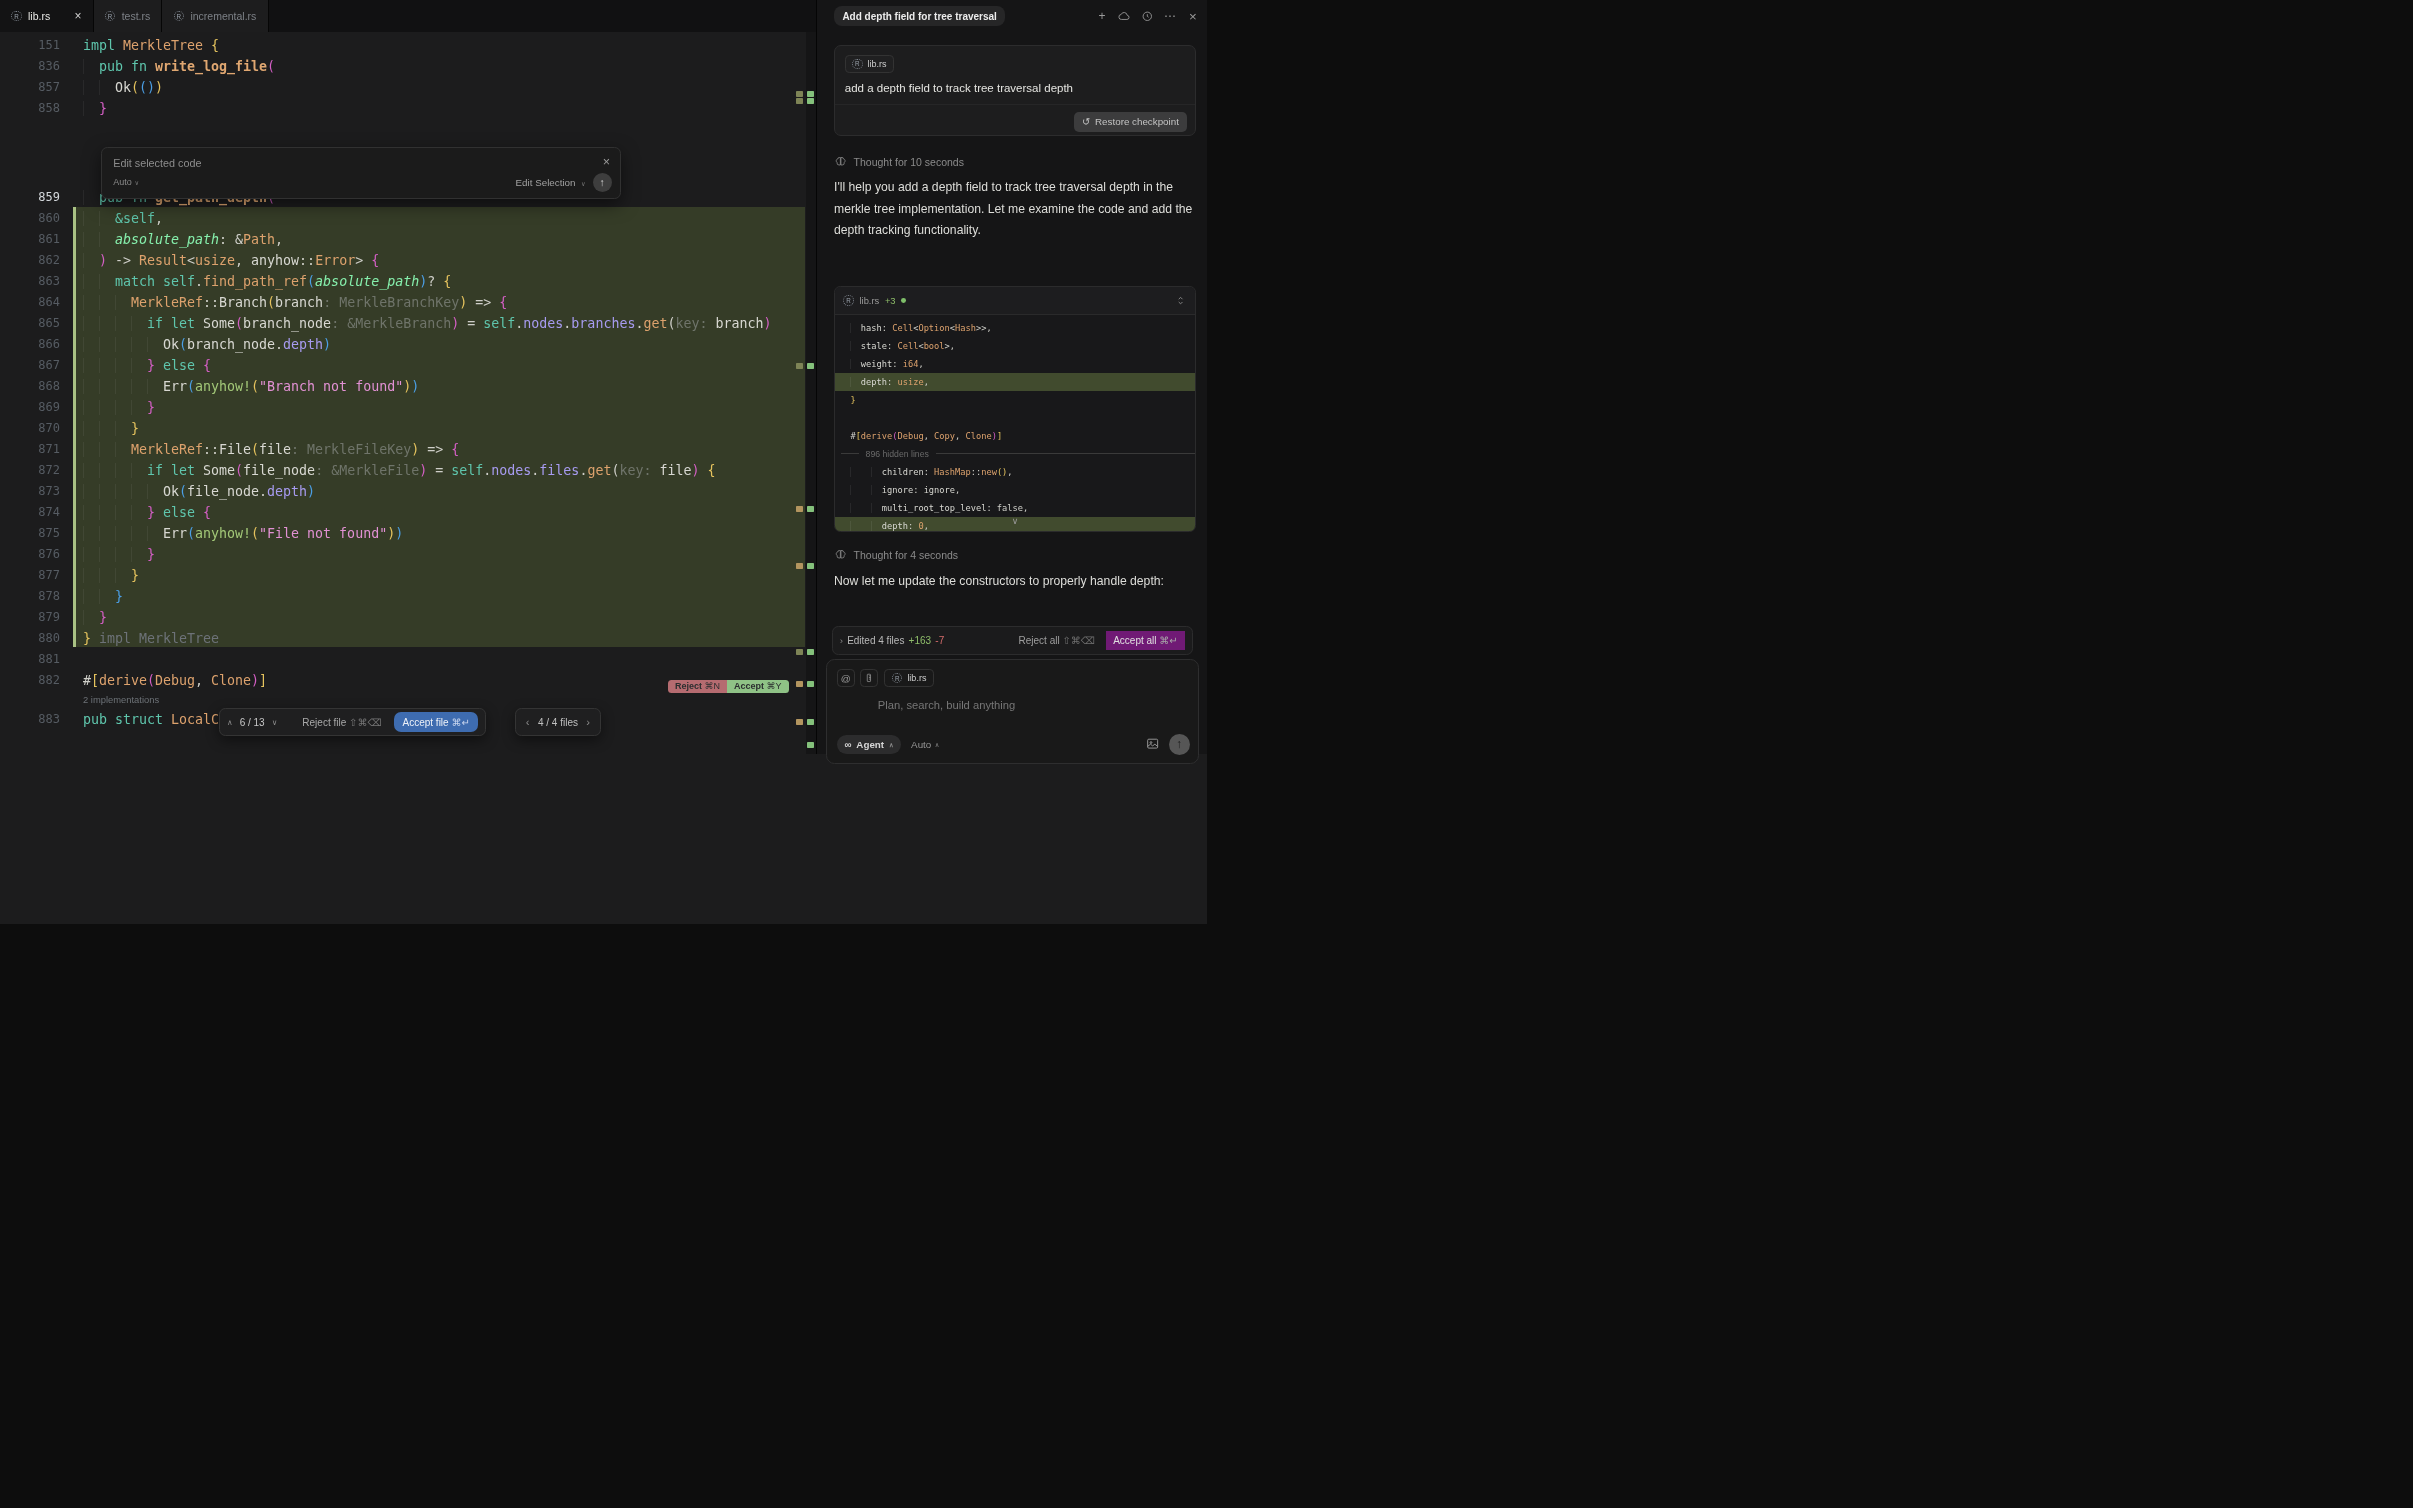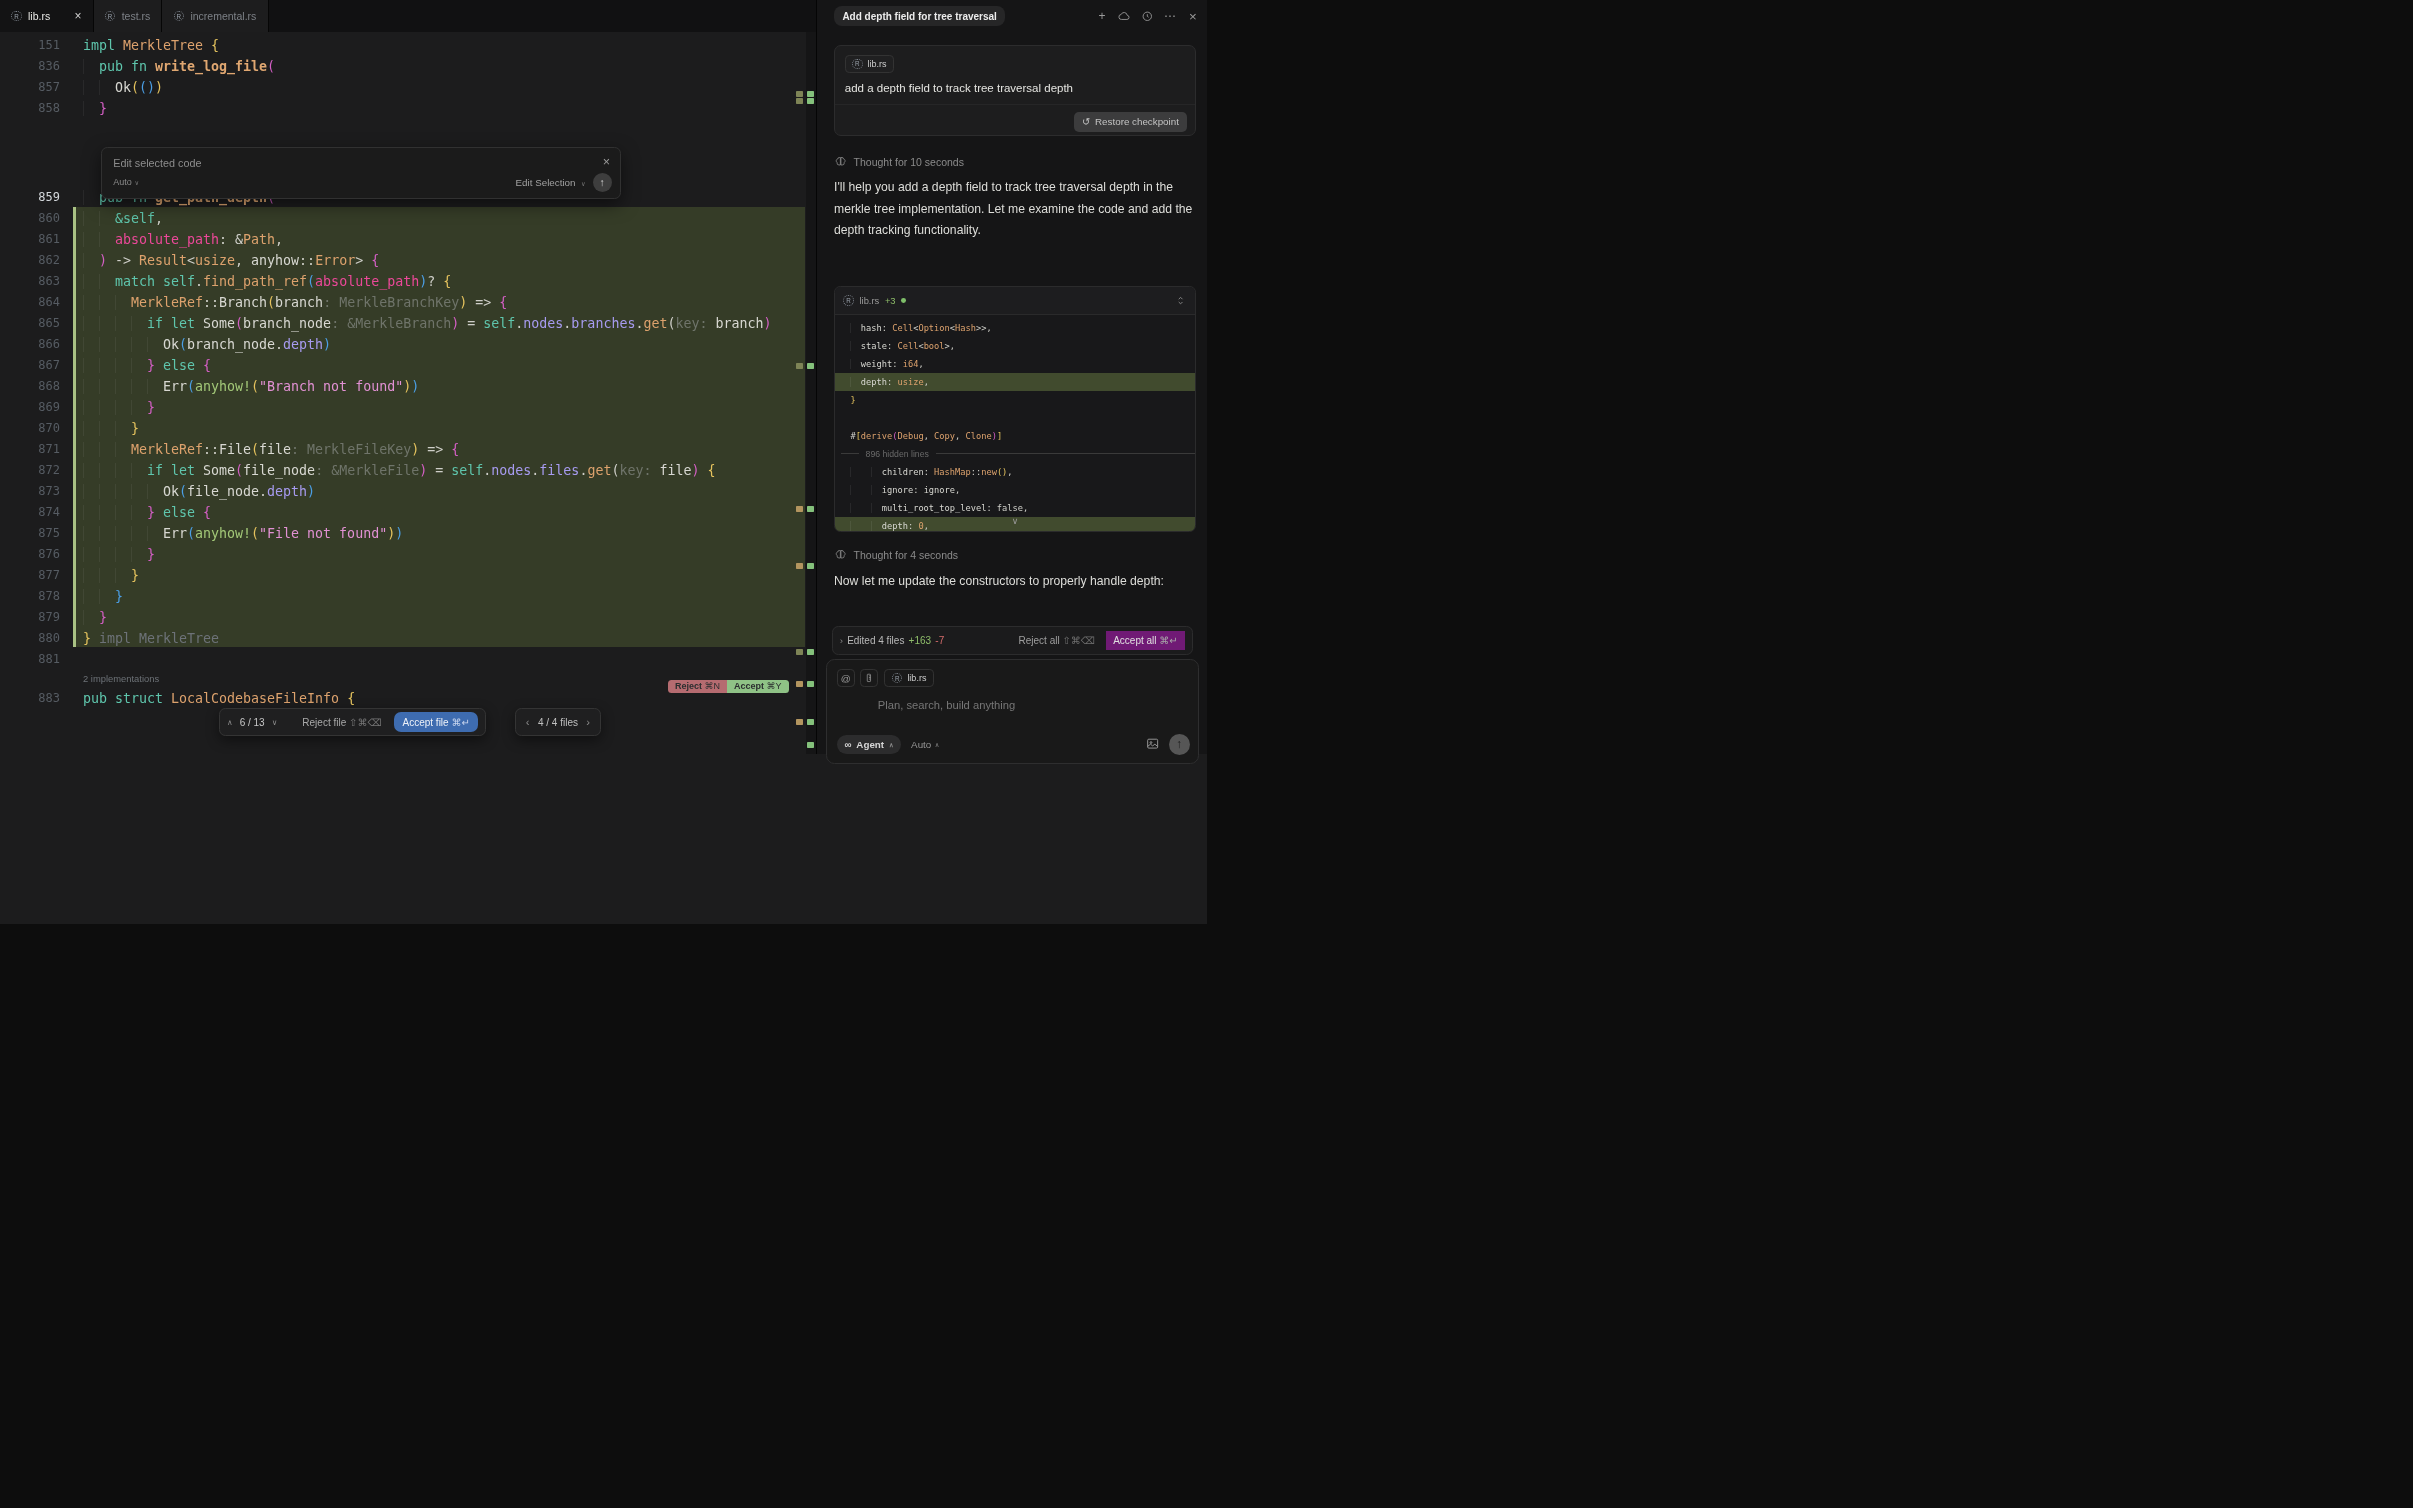--- a/index.html
+++ b/index.html
@@ -33,21 +33,21 @@
   .tk-v{color:#d8d8d2;}
   .tk-w{color:#cfcfc9;}
   .tk-p{color:#a79bf0;}
   .tk-y{color:#e5c35e;}
   .tk-pk{color:#d55fc6;}
   .tk-bl{color:#4b9fe6;}
   .tk-m{color:#a3c878;}
   .tk-s{color:#e291d4;}
   .tk-g{color:#6f746a;}
   .tk-gh{color:#6d7278;}
-  .tk-it{color:#ec4899;}
+  .tk-it{color:#86efac;font-style:italic;}
   .tk-i{color:transparent;background:repeating-linear-gradient(to right,rgba(255,255,255,.06) 0 0.7px,transparent 0.7px 16px);}
   
   #mapstrip{position:absolute;right:0;top:0;width:10.5px;height:722px;background:#151516;}
   .mblock{position:absolute;width:7px;height:5.6px;border-radius:0.7px;}
   
   #editdlg{position:absolute;left:101px;top:115px;width:520px;height:52px;background:#1b1b1b;
            border:0.7px solid #313131;border-radius:6.3px;box-shadow:0 5.6px 17px rgba(0,0,0,.5);padding:9px 11.2px 7px;}
   #editdlg .dtitle{font-size:10.8px;color:#8d8d8d;}
   #editdlg .dclose{position:absolute;right:9.8px;top:7px;font-size:12.6px;color:#9c9c9c;cursor:pointer;}
   #editdlg .dbottom{position:absolute;left:11.2px;right:8.4px;bottom:6.3px;display:flex;align-items:center;}
@@ -273,20 +273,24 @@
             <span class="code"><span class="tk-i">  </span><span class="tk-pk">}</span></span>
           </div>
           <div class="row">
             <span class="ln">880</span>
             <span class="code"><span class="tk-y">}</span><span class="tk-gh"> impl MerkleTree</span></span>
           </div>
           <div class="row">
             <span class="ln">881</span>
             <span class="code"></span>
           </div>
+          <div class="row">
+            <span class="ln">882</span>
+            <span class="code"><span class="tk-w">#</span><span class="tk-y">[</span><span class="tk-t">derive</span><span class="tk-pk">(</span><span class="tk-t">Debug</span><span class="tk-w">, </span><span class="tk-t">Clone</span><span class="tk-pk">)</span><span class="tk-y">]</span></span>
+          </div>
           <div class="lensrow">2 implementations</div>
           <div class="row">
             <span class="ln">883</span>
             <span class="code"><span class="tk-k">pub</span><span class="tk-w"> </span><span class="tk-k">struct</span><span class="tk-w"> </span><span class="tk-t">LocalCodebaseFileInfo</span><span class="tk-w"> </span><span class="tk-y">{</span></span>
           </div>
         </div>
       <div id="mapstrip"></div>
 
       <div id="editdlg">
         <div class="dtitle">Edit selected code</div>

